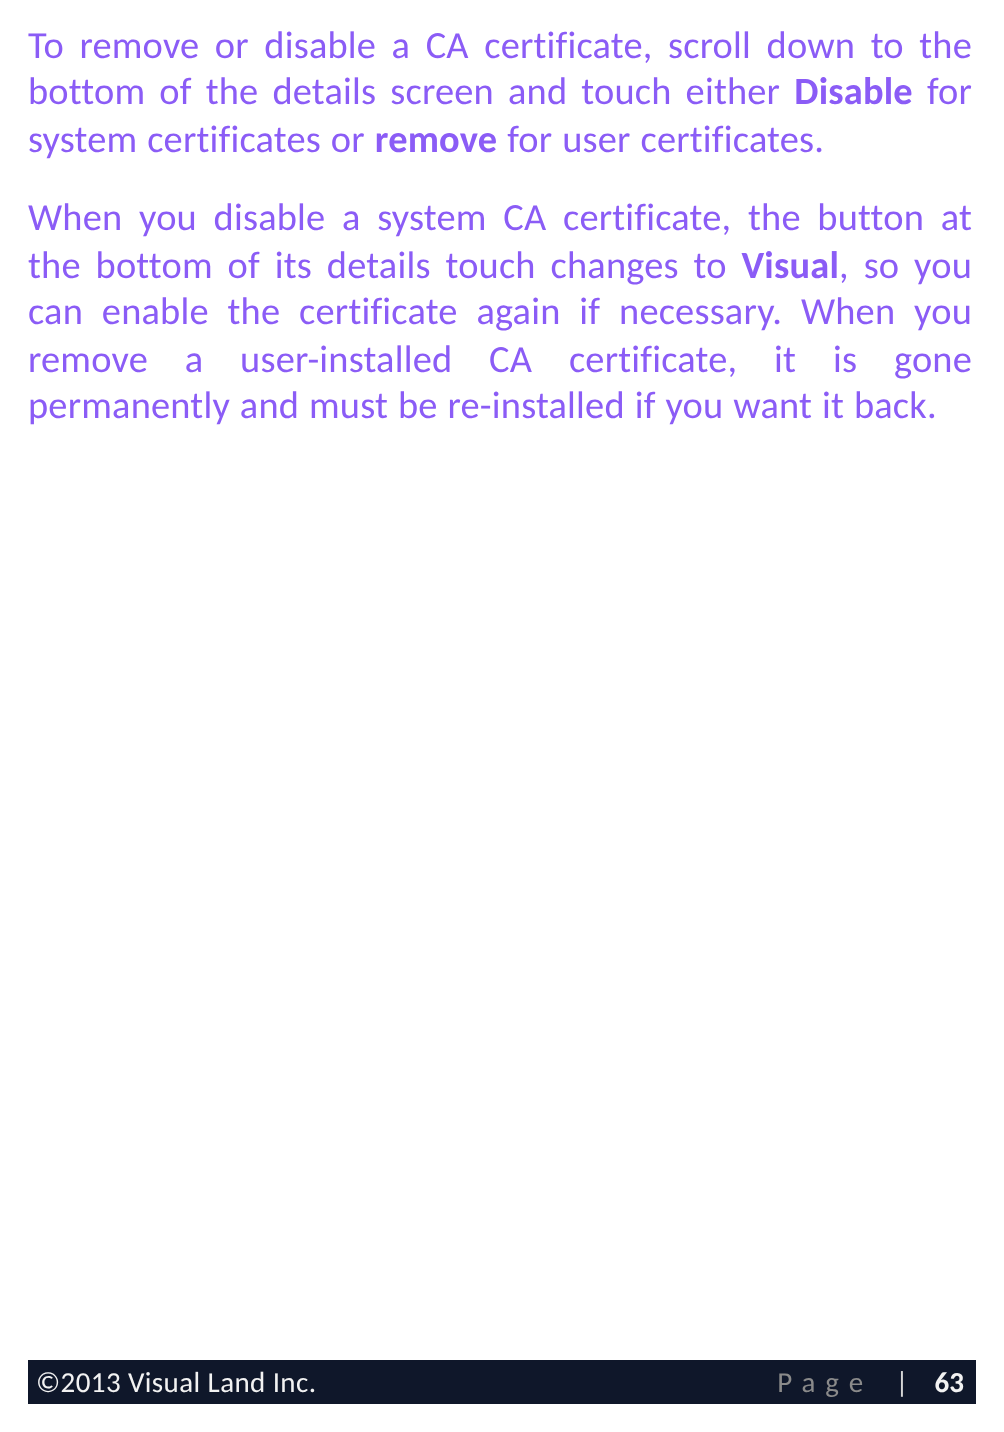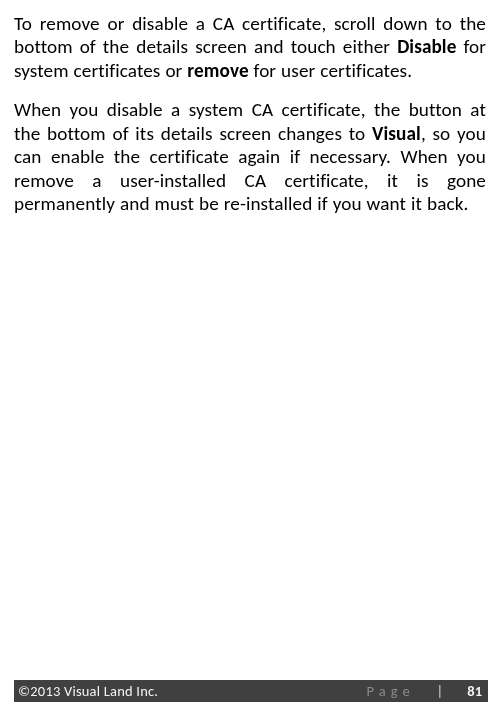--- a/index.html
+++ b/index.html
@@ -25,50 +25,50 @@
     flex: 0 0 auto;
   }
   p.para {
     margin: 0 0 16px 0;
     font-size: 19.2px;
     line-height: 1.22;
     text-align: justify;
     text-align-last: left;
     letter-spacing: 0.1px;
     word-spacing: 0.5px;
-    color: #000000;
+    color: #8b5cf6;
   }
   .b { font-weight: 700; }
   .footer {
     position: absolute;
     left: 0;
     bottom: 14px;
     width: 502px;
     box-sizing: border-box;
     padding: 0 14px 0 14px;
   }
   .footer-bar {
-    background: #404040;
+    background: #0f172a;
     height: 22px;
     display: flex;
     align-items: center;
     justify-content: space-between;
     padding: 0 6px 0 4px;
     box-sizing: border-box;
   }
   .footer-left {
     color: #f2f2f2;
     font-size: 14.5px;
     letter-spacing: 0.2px;
   }
   .footer-right {
     font-size: 14.5px;
     display: flex;
     align-items: baseline;
-    gap: 24px;
+    gap: 13px;
   }
   .page-word {
     color: #8a8a8a;
     letter-spacing: 5px;
   }
   .pipe {
     color: #d6d6d6;
     margin-left: -2px;
   }
   .page-num {
@@ -80,29 +80,29 @@
 <body>
 
 <div class="page">
   <div class="content">
 
     <p class="para">
       <span>To remove or disable a CA certificate, scroll down to the bottom of the details screen and touch either </span><span class="b">Disable</span><span> for system certificates or </span><span class="b">remove</span><span> for user certificates.</span>
     </p>
 
     <p class="para">
-      <span>When you disable a system CA certificate, the button at the bottom of its details screen changes to </span><span class="b">Visual</span><span>, so you can enable the certificate again if necessary. When you remove a user-installed CA certificate, it is gone permanently and must be re-installed if you want it back.</span>
+      <span>When you disable a system CA certificate, the button at the bottom of its details touch changes to </span><span class="b">Visual</span><span>, so you can enable the certificate again if necessary. When you remove a user-installed CA certificate, it is gone permanently and must be re-installed if you want it back.</span>
     </p>
 
 
   </div>
 
   <div class="footer">
     <div class="footer-bar">
       <span class="footer-left">©2013 Visual Land Inc.</span>
       <span class="footer-right">
         <span class="page-word">Page</span>
         <span class="pipe">|</span>
-        <span class="page-num">81</span>
+        <span class="page-num">63</span>
       </span>
     </div>
   </div>
 </div>
 
 </body></html>

